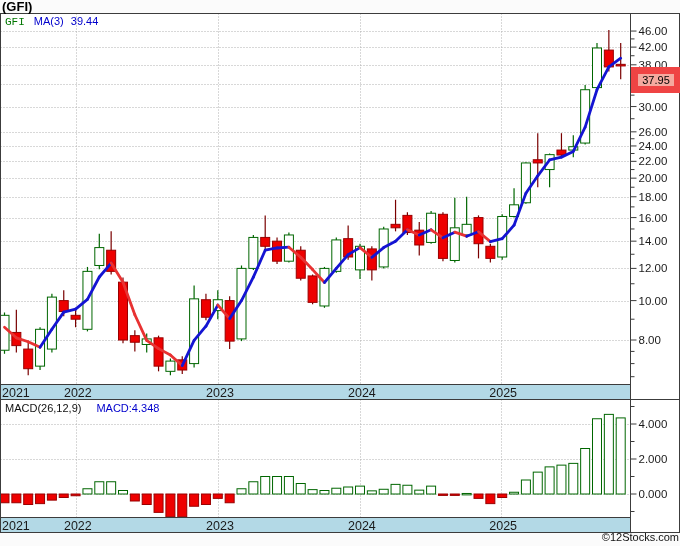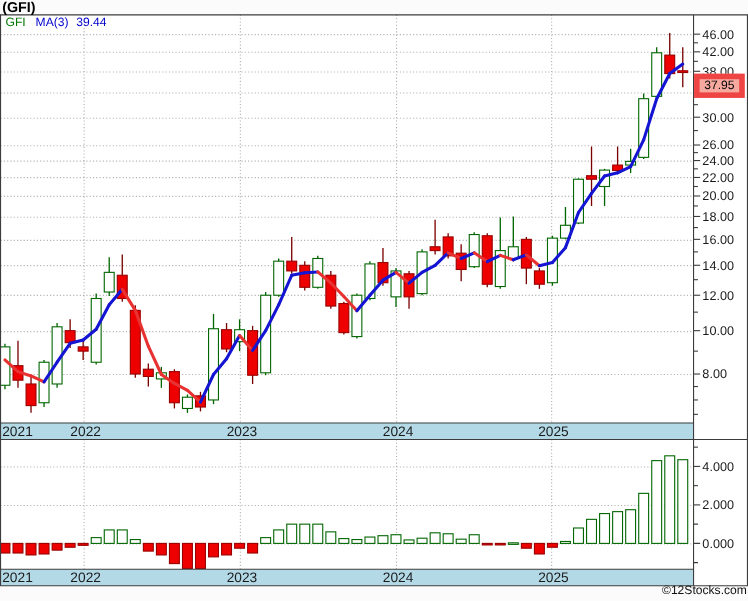--- a/index.html
+++ b/index.html
@@ -1,28 +1,28 @@
 <!DOCTYPE html>
 <html><head>
 <meta charset="utf-8">
 <style>
   html,body{margin:0;padding:0;}
   body{font-family:"Liberation Sans", sans-serif; background:#ffffff;}
   .page{position:relative; width:680px; height:546px; background:#fbfbfb; overflow:hidden;}
   .page svg{position:absolute; left:0; top:0;}
   .chart-title{position:absolute; left:2px; top:-1px; font-size:13px; font-weight:bold; color:#000; letter-spacing:0px;}
   .legend-main{position:absolute; left:5px; top:15px; font-size:11px; white-space:nowrap;}
-  .legend-main .sym{color:#007700; margin-right:9px;}
+  .legend-main .sym{color:#007700; margin-right:9px;font-family:Liberation Mono, monospace;}
   .legend-main .ma{color:#0000cc; margin-right:7px;text-align:center;}
   .legend-main .val{color:#0000cc;margin-top:16px;}
   .legend-macd{position:absolute; left:5px; top:402px; font-size:11px; white-space:nowrap;}
   .legend-macd .name{color:#111; margin-right:15px;}
   .legend-macd .val{color:#0000cc;}
   .price-tag{position:absolute; left:631px; top:67px; width:36px; height:12px; background:#f5a99f;
-    border:5px solid #ef4444; font-size:11px; line-height:12px; text-align:center; color:#000;}
+    border:7px solid #ef4444; font-size:11px; line-height:12px; text-align:center; color:#000;}
   .copyright{position:absolute; right:1px; top:531px; font-size:11px; color:#111;}
 </style>
 </head>
 <body>
 
 <div class="page">
   <svg width="680" height="546" xmlns="http://www.w3.org/2000/svg">
       <rect x="0" y="0" width="680" height="546" fill="#fbfbfb"></rect>
       <rect x="0.5" y="13.5" width="630" height="371" fill="#ffffff"></rect>
       <rect x="0.5" y="399.5" width="630" height="118" fill="#ffffff"></rect>
@@ -343,17 +343,20 @@
       <text x="489.252" y="396.5" font-size="12.5" fill="#1a1a1a" font-family="&quot;Liberation Sans&quot;, sans-serif" text-anchor="start">2025</text>
       <text x="489.252" y="529.5" font-size="12.5" fill="#1a1a1a" font-family="&quot;Liberation Sans&quot;, sans-serif" text-anchor="start">2025</text>
     </svg>
 
   <div class="chart-title">(GFI)</div>
 
   <div class="legend-main">
     <span class="sym">GFI</span><span class="ma">MA(3)</span><span class="val">39.44</span>
   </div>
 
+  <div class="legend-macd">
+    <span class="name">MACD(26,12,9)</span><span class="val">MACD:4.348</span>
+  </div>
 
   <div class="price-tag">37.95</div>
 
   <div class="copyright">©12Stocks.com</div>
 </div>
 
 </body></html>

